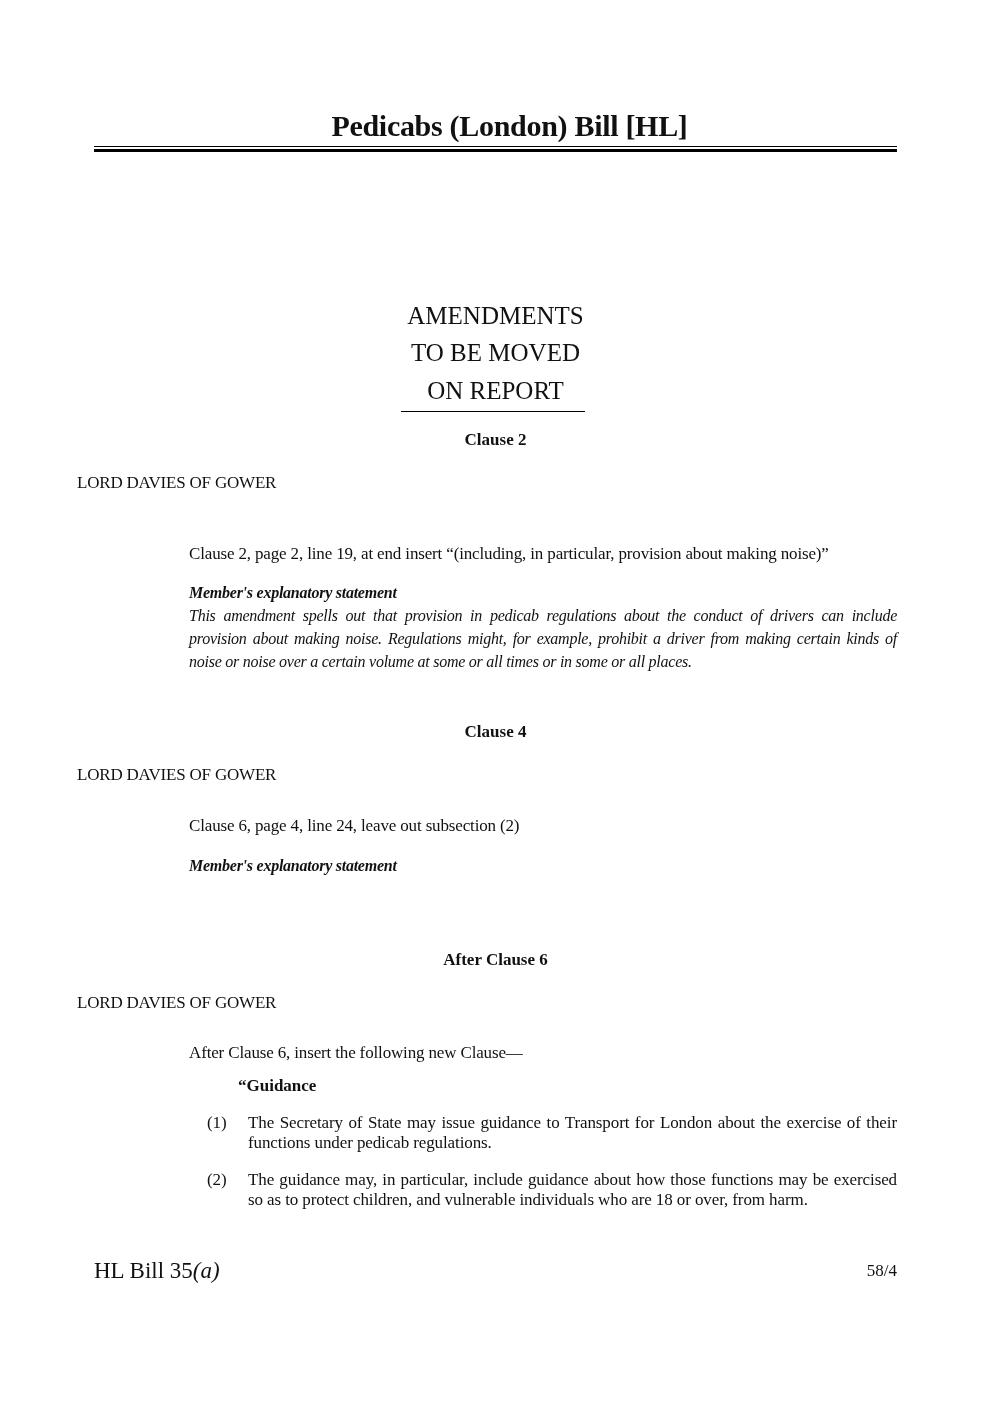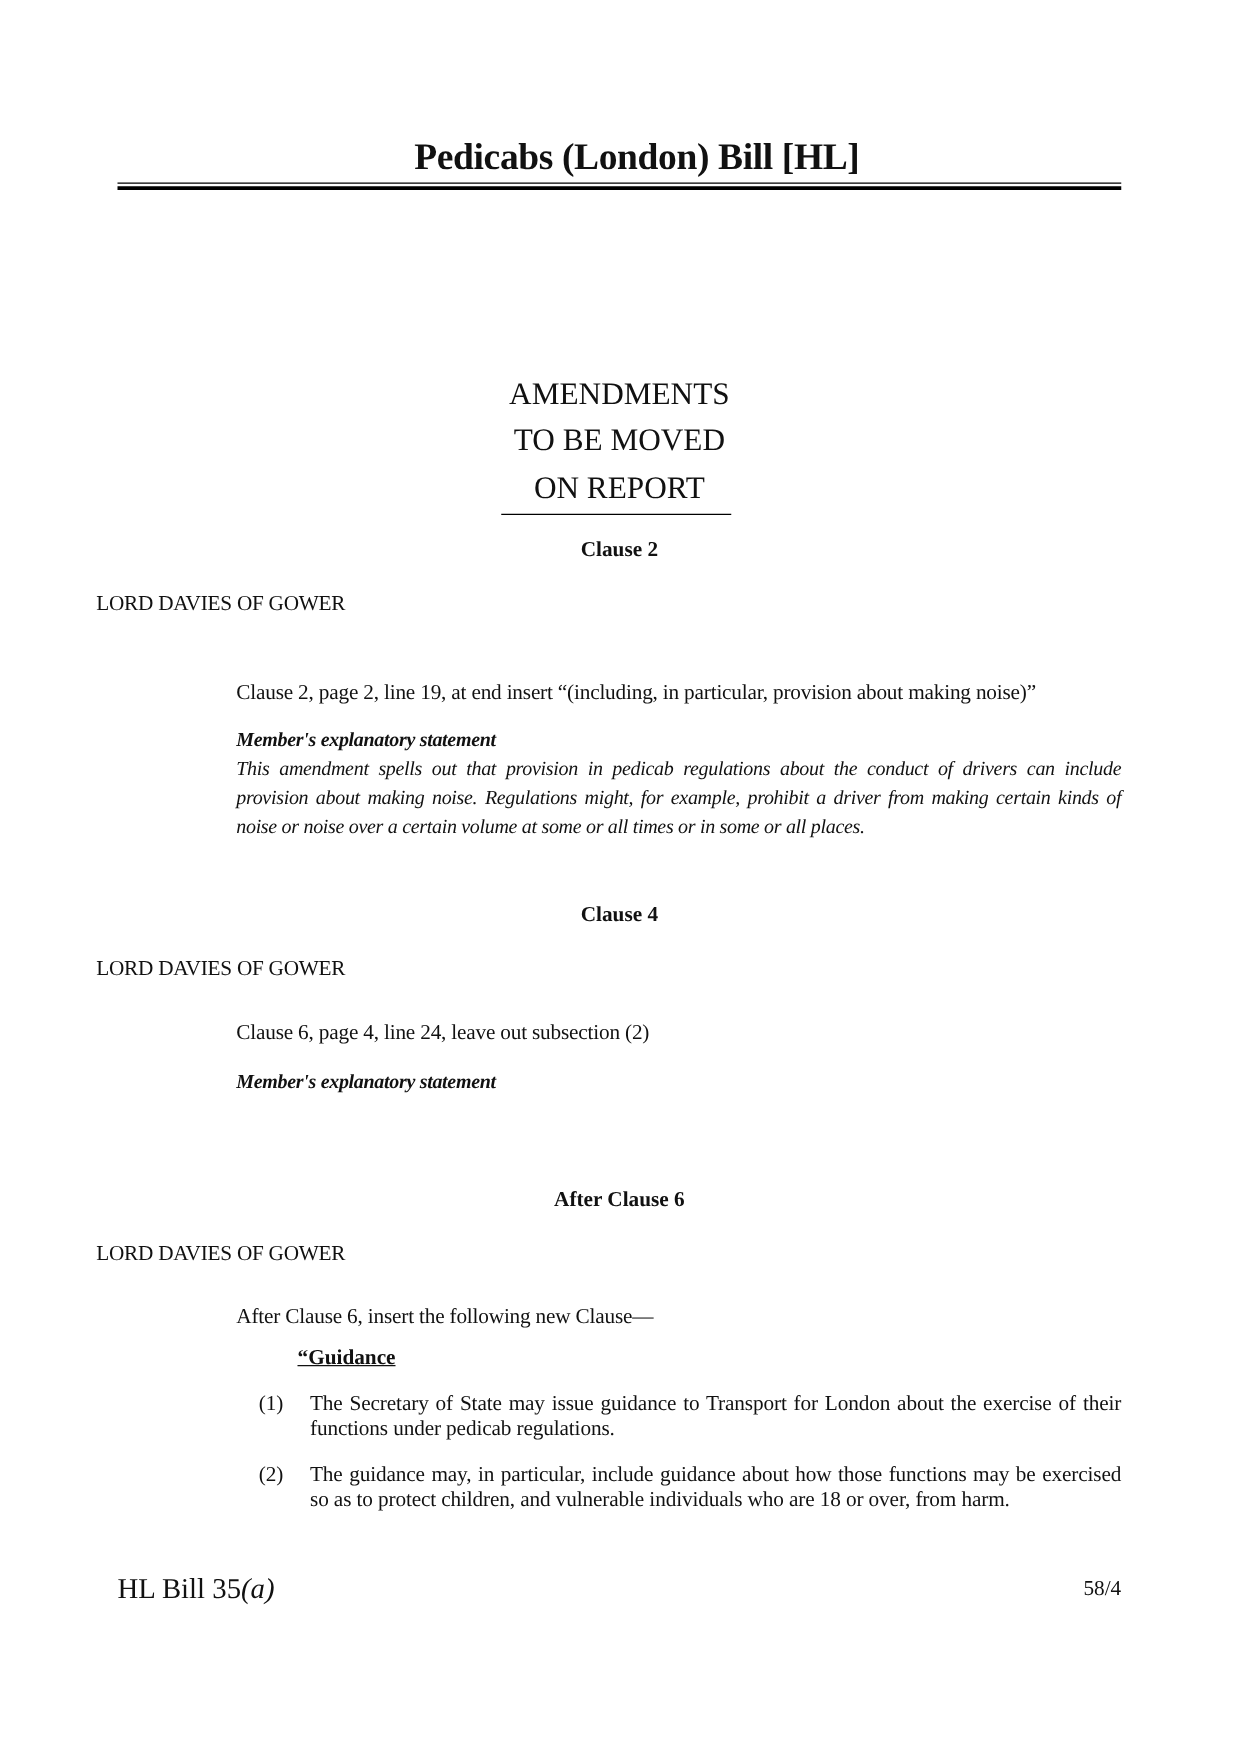--- a/index.html
+++ b/index.html
@@ -168,21 +168,21 @@
 <div class="clause-heading" style="top:722px;">Clause 4</div>
 <div class="member-name" style="top:765px;">LORD DAVIES OF GOWER</div>
 <div class="amend-text" style="top:816px;">Clause 6, page 4, line 24, leave out subsection (2)</div>
 <div class="explanatory" style="top:854px;">
   <span class="exp-title">Member's explanatory statement</span>
 </div>
 
 <div class="clause-heading" style="top:950px;">After Clause 6</div>
 <div class="member-name" style="top:993px;">LORD DAVIES OF GOWER</div>
 <div class="amend-text" style="top:1043px;">After Clause 6, insert the following new Clause—</div>
-<div class="new-clause-heading" style="top:1076px;text-decoration:underline;">“Guidance</div>
+<div class="new-clause-heading" style="top:1076px;">“Guidance</div>
 
 <div class="subsection" style="top:1113px;">
   <span class="num">(1)</span>
   <span class="body">The Secretary of State may issue guidance to Transport for London about the exercise of their functions under pedicab regulations.</span>
 </div>
 <div class="subsection" style="top:1170px;">
   <span class="num">(2)</span>
   <span class="body">The guidance may, in particular, include guidance about how those functions may be exercised so as to protect children, and vulnerable individuals who are 18 or over, from harm.</span>
 </div>
 

